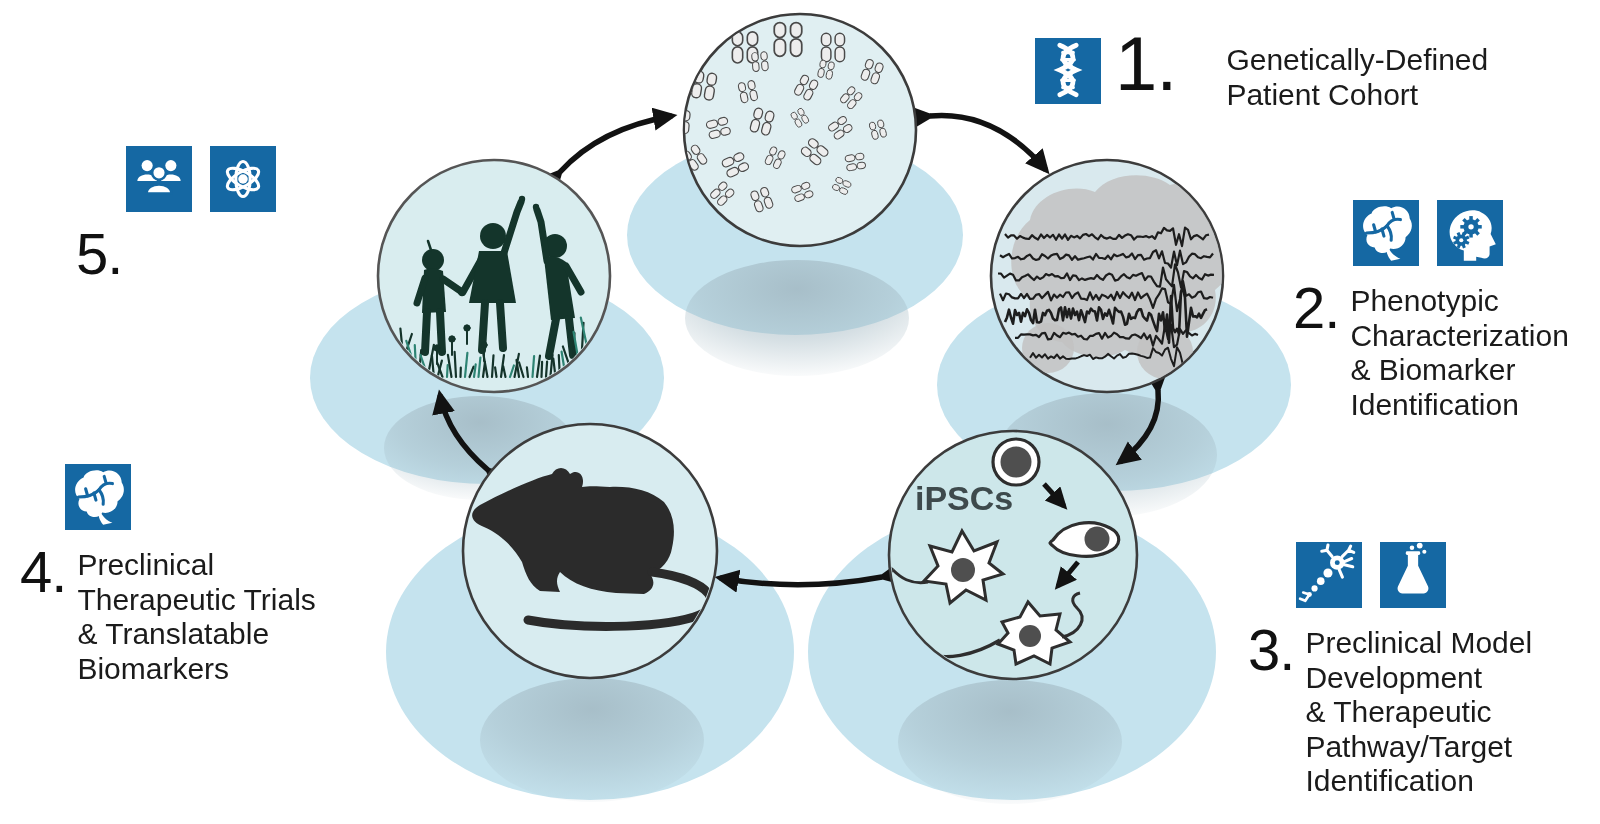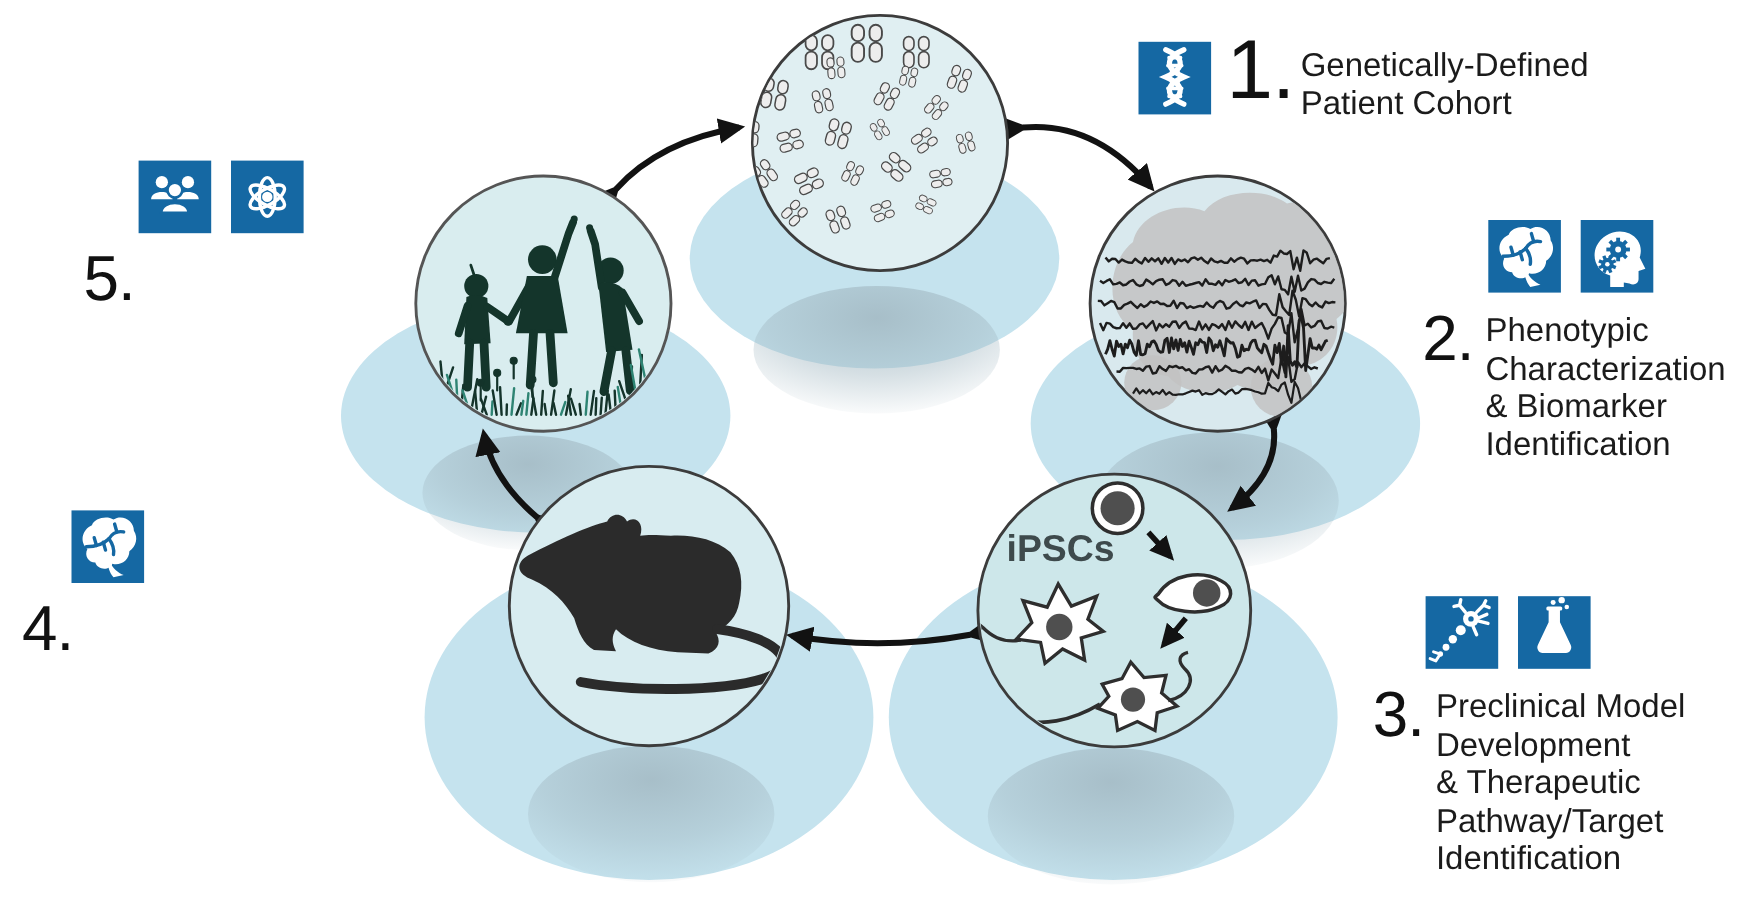--- a/index.html
+++ b/index.html
@@ -12,21 +12,21 @@
          font-family:"Liberation Sans","DejaVu Sans",sans-serif;color:var(--text);}
   .scene{position:absolute;left:0;top:0;}
   .step{position:absolute;}
   .icons{display:flex;gap:18px;margin-bottom:18px;}
   .sq{width:66px;height:66px;background:var(--icon-blue);display:inline-block;flex:0 0 auto;}
   .sq svg{display:block;width:66px;height:66px;}
   .nt{display:flex;align-items:flex-start;}
   .num{font-size:58px;line-height:52px;margin-top:-2px;margin-right:11px;letter-spacing:-1px;color:#111;}
   .txt{font-size:30px;line-height:34.5px;white-space:pre-line;}
   .step1 .num{font-size:76px;line-height:64px;margin:-6px 6px 0 14px;}
-  .step1 .txt{margin-top:5px;}
+  .step1 .txt{margin-top:5px;margin-left:44px;}
 </style>
 </head>
 <body>
 
 <div class="stage">
 
   <svg width="0" height="0" style="position:absolute" aria-hidden="true">
     <defs>
       <g id="g-dna" fill="none" stroke="#fff" stroke-linecap="round">
         <path stroke-width="4.6" d="M24,7 C41,14 41,24 24,31 C41,38 41,48 24,55"></path>
@@ -411,20 +411,24 @@
   <div class="step" style="left:20px;top:464px;">
     <div class="icons" style="margin-left:45px;">
       <span class="sq">
           <svg viewBox="0 0 64 64">
             <use href="#g-brain"></use>
           </svg>
         </span>
     </div>
     <div class="nt">
       <div class="num">4.</div>
+      <div class="txt">Preclinical
+Therapeutic Trials
+&amp; Translatable
+Biomarkers</div>
     </div>
   </div>
 
   <div class="step" style="left:76px;top:146px;">
     <div class="icons" style="margin-left:50px;">
       <span class="sq">
           <svg viewBox="0 0 64 64">
             <use href="#g-people"></use>
           </svg>
         </span>

